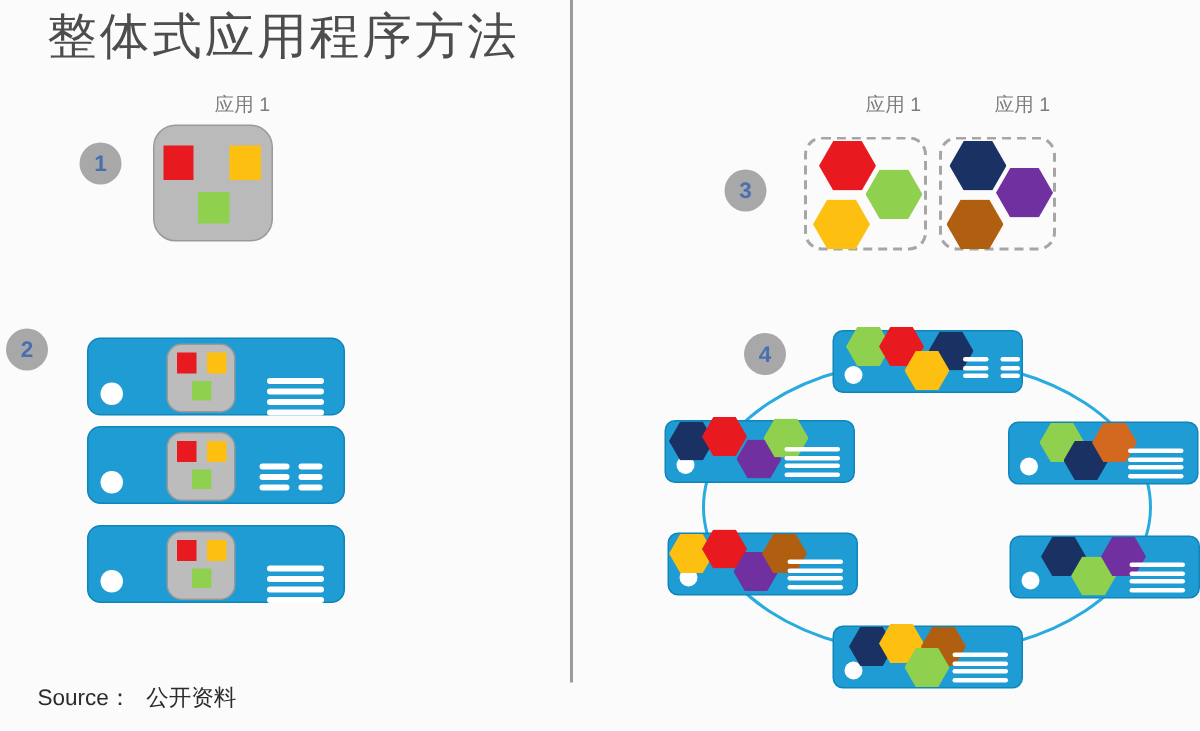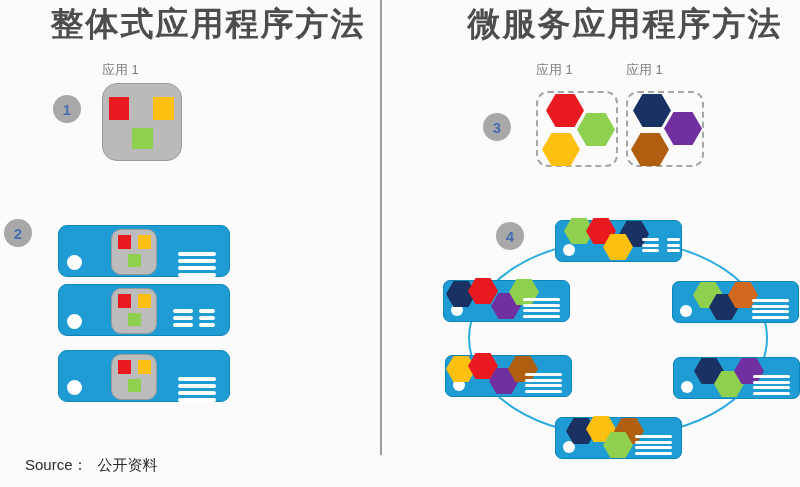--- a/index.html
+++ b/index.html
@@ -1,26 +1,26 @@
 <!DOCTYPE html>
 <html><head>
 <meta charset="utf-8">
 <style>
   html,body{margin:0;padding:0;}
   .stage{position:relative;width:800px;height:487px;background:#fbfbfb;
          font-family:"Liberation Sans",sans-serif;overflow:hidden;}
-  .title{position:absolute;top:2px;font-weight:700;font-size:33px;color:#4d4d4d;
-         letter-spacing:2px;white-space:nowrap;margin-left:19px;}
+  .title{position:absolute;top:2px;font-weight:400;font-size:33px;color:#4d4d4d;
+         letter-spacing:2px;white-space:nowrap;}
   .left-title{left:0;width:378px;text-align:center;}
   .right-title{left:412px;width:388px;text-align:center;}
   .divider{position:absolute;left:380px;top:0;width:2px;height:455px;background:#9b9b9b;}
   .badge{position:absolute;width:28px;height:28px;border-radius:50%;background:#a8a8a8;
          color:#4a6fae;font-size:15px;font-weight:700;display:flex;align-items:center;
          justify-content:center;z-index:3;}
-  .app-label{position:absolute;font-size:13px;color:#7d7d7d;text-align:left;white-space:nowrap;}
+  .app-label{position:absolute;font-size:13px;color:#7d7d7d;text-align:right;white-space:nowrap;}
   .mono-app-big{position:absolute;left:102px;top:83px;width:78px;height:76px;
          background:#bababa;border:1px solid #9a9a9a;border-radius:15px;}
   .tile{position:absolute;}
   .mono-server{position:absolute;left:58px;width:170px;height:50px;border-radius:9px;z-index:2;}
   .ring-server{position:absolute;width:125px;height:40px;border-radius:7px;z-index:2;}
   .srv-circle{position:absolute;background:#fff;border-radius:50%;}
   .srv-circle.big{left:8px;top:29px;width:15px;height:15px;}
   .srv-circle.small{left:7px;top:23px;width:12px;height:12px;}
   .mono-app-mini{position:absolute;left:52px;top:3px;width:44px;height:44px;
          background:#bcbcbc;border:1px solid #999;border-radius:10px;}
@@ -30,21 +30,20 @@
   .ring-svg{position:absolute;left:0;top:0;z-index:1;}
   .footer{position:absolute;left:25px;top:456px;font-size:15px;color:#2b2b2b;text-align:right;}
   .footer .src-val{margin-left:10px;}
 </style>
 </head>
 <body>
 
 <div class="stage">
 
   <div class="title left-title">整体式应用程序方法</div>
-  <div class="title right-title">微服务应用程序方法</div>
   <div class="divider"></div>
 
   <div class="badge" style="left:53px;top:95px;">1</div>
   <div class="badge" style="left:4px;top:219px;">2</div>
   <div class="badge" style="left:483px;top:113px;">3</div>
   <div class="badge" style="left:496px;top:222px;">4</div>
 
   <div class="app-label" style="left:102px;top:61px;width:78px;">应用 1</div>
   <div class="mono-app-big" id="mono-big">
       <div class="tile" style="left: 6px; top: 13px; width: 20px; height: 23px; background: rgb(232, 25, 31);"></div>

